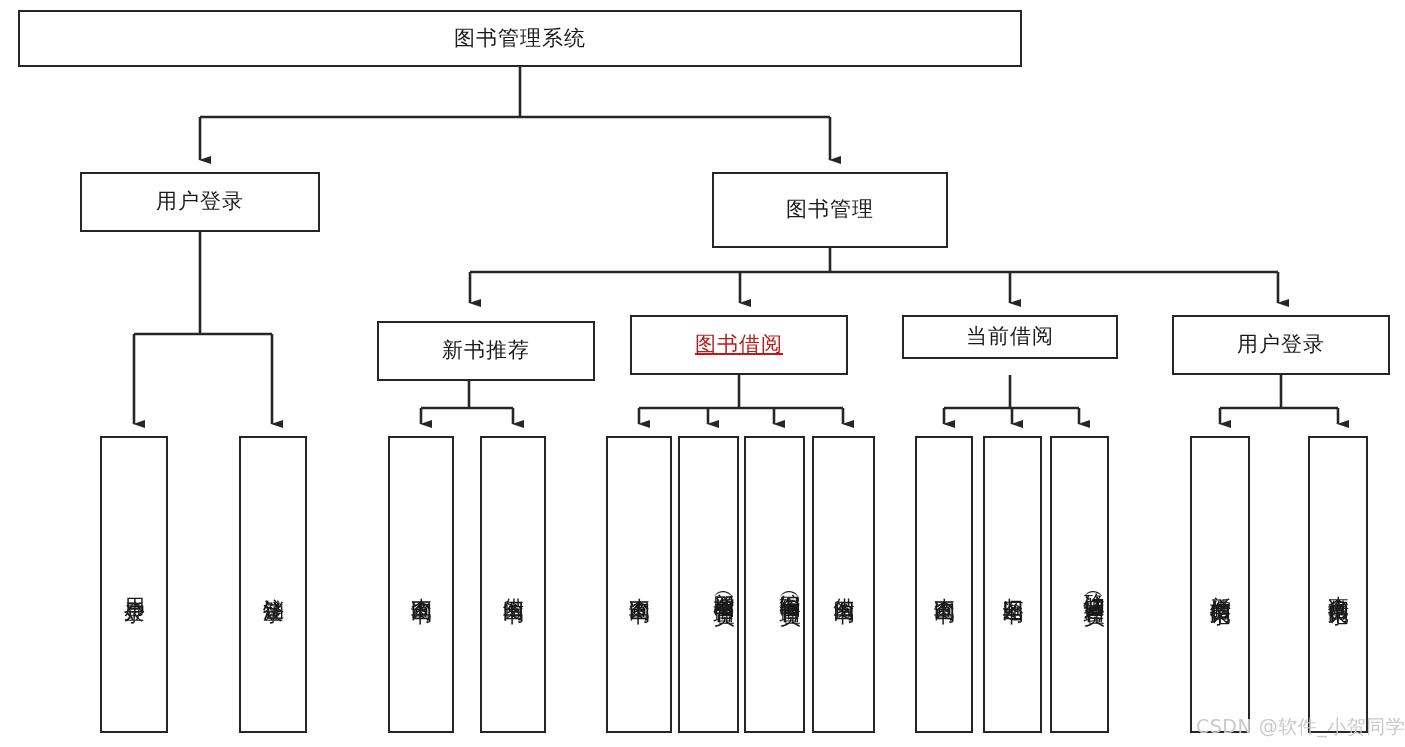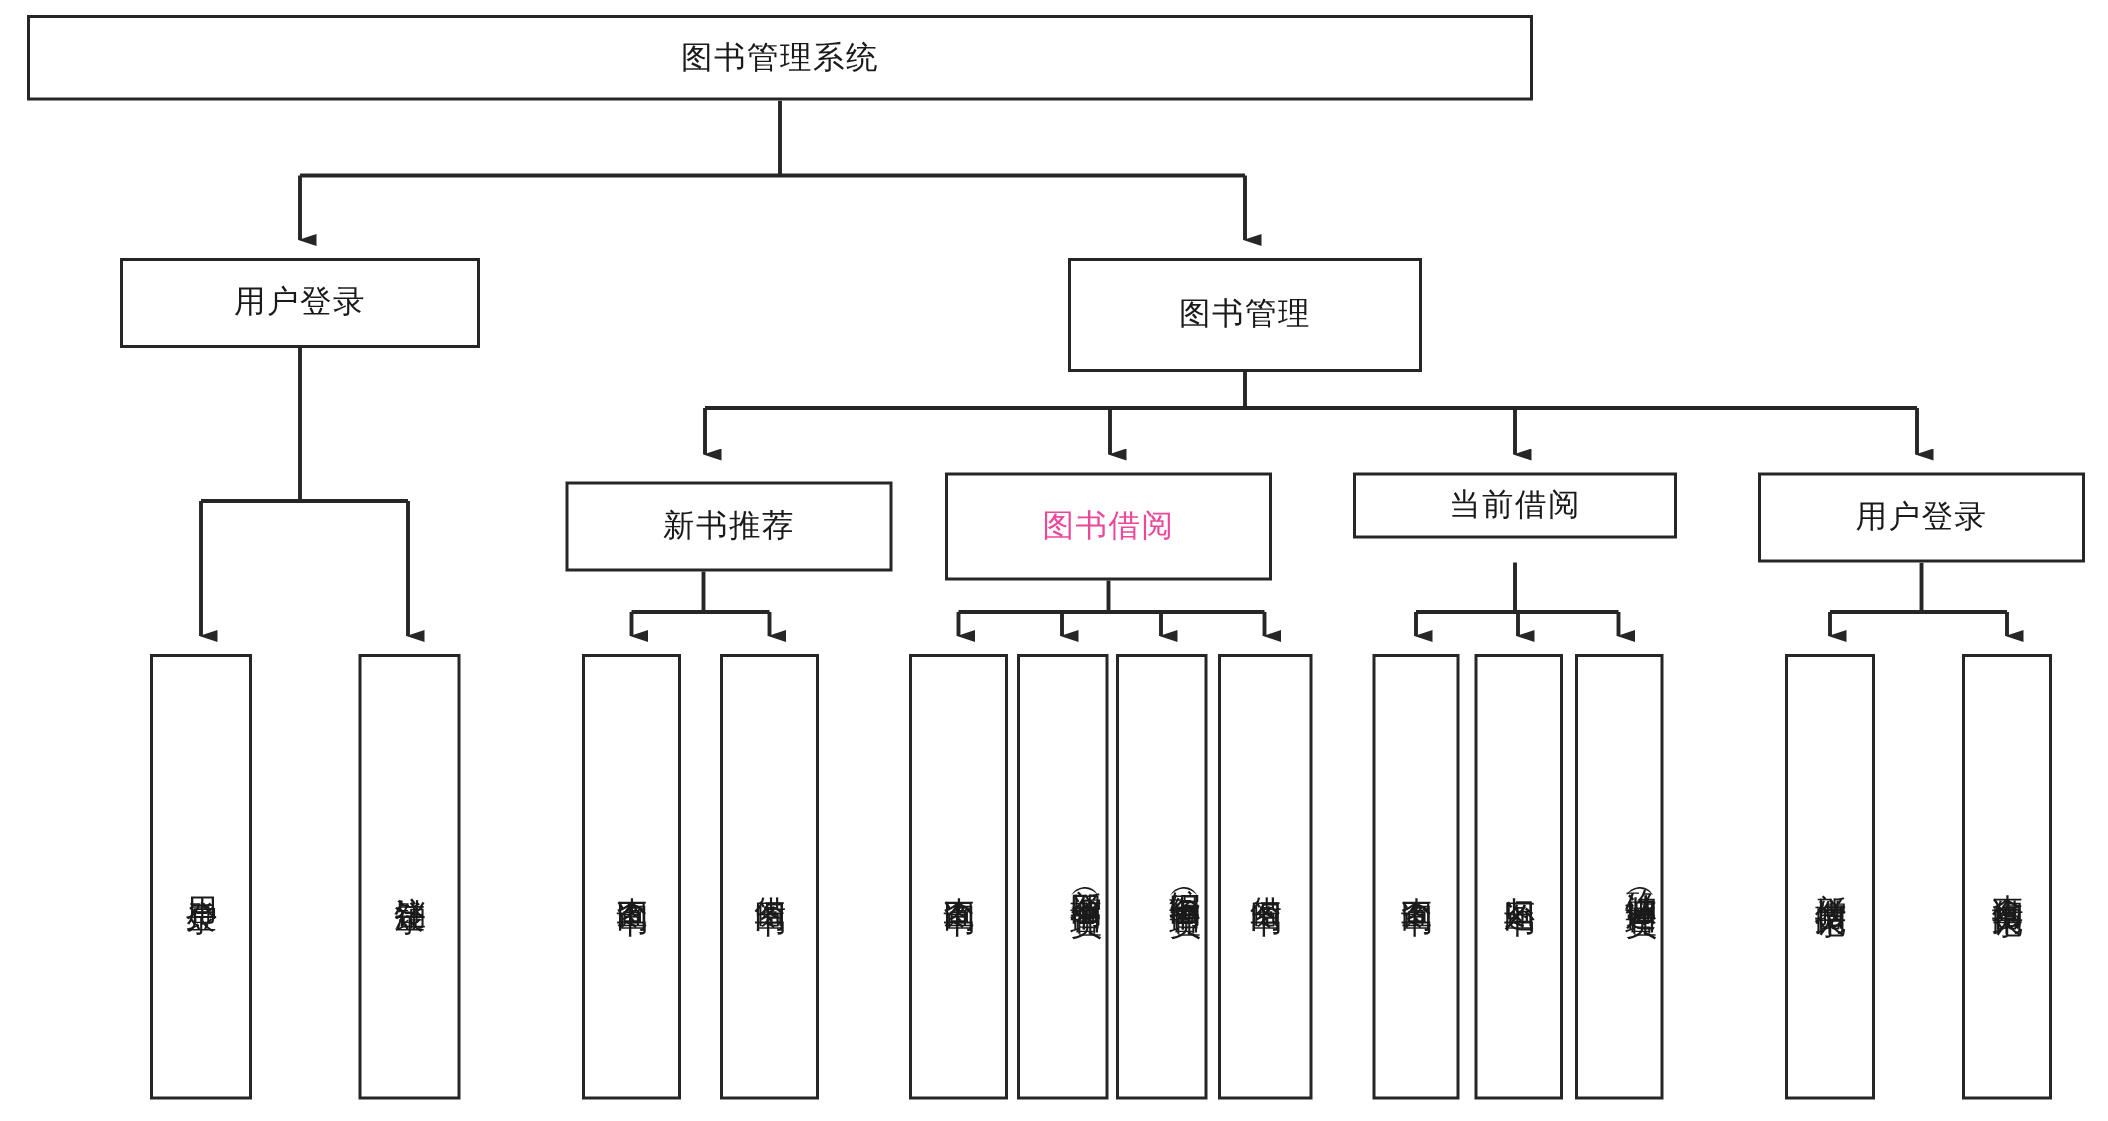--- a/index.html
+++ b/index.html
@@ -69,32 +69,33 @@
       <path d="M1338,408 L1338,424" marker-end="url(#ar)"></path>
     </g>
   </svg>
 
   <div class="node h" style="left: 18px; top: 10px; width: 1004px; height: 57px; border-color: rgb(38, 38, 38); color: rgb(26, 26, 26);">图书管理系统</div>
 
   <div class="node h" style="left: 80px; top: 172px; width: 240px; height: 60px; border-color: rgb(38, 38, 38); color: rgb(26, 26, 26);">用户登录</div>
   <div class="node h" style="left: 712px; top: 172px; width: 236px; height: 76px; border-color: rgb(38, 38, 38); color: rgb(26, 26, 26);">图书管理</div>
 
   <div class="node h" style="left: 360px; top: 321px; width: 218px; height: 60px; border-color: rgb(38, 38, 38); color: rgb(26, 26, 26); margin-left: 17px;">新书推荐</div>
-  <div class="node h" style="left: 630px; top: 315px; width: 218px; height: 72px; border-color: rgb(38, 38, 38); color: #ec4899;">图书借阅</div>
+  <div class="node h" style="left: 630px; top: 315px; width: 218px; height: 60px; border-color: rgb(38, 38, 38); color: #b91c1c; text-decoration: underline;">图书借阅</div>
   <div class="node h" style="left: 902px; top: 315px; width: 216px; height: 44px; border-color: rgb(38, 38, 38); color: rgb(26, 26, 26);">当前借阅</div>
   <div class="node h" style="left: 1172px; top: 315px; width: 218px; height: 60px; border-color: rgb(38, 38, 38); color: rgb(26, 26, 26);">用户登录</div>
 
   <div class="node v mid" style="left: 100px; top: 436px; width: 68px; height: 297px; border-color: rgb(38, 38, 38); color: rgb(26, 26, 26);">用户登录</div>
   <div class="node v mid" style="left: 239px; top: 436px; width: 68px; height: 297px; border-color: rgb(38, 38, 38); color: rgb(26, 26, 26);">注销登录</div>
   <div class="node v mid" style="left: 388px; top: 436px; width: 66px; height: 297px; border-color: rgb(38, 38, 38); color: rgb(26, 26, 26);">查询图书</div>
   <div class="node v mid" style="left: 480px; top: 436px; width: 66px; height: 297px; border-color: rgb(38, 38, 38); color: rgb(26, 26, 26);">借阅图书</div>
   <div class="node v mid" style="left: 606px; top: 436px; width: 66px; height: 297px; border-color: rgb(38, 38, 38); color: rgb(26, 26, 26);">查询图书</div>
   <div class="node v" style="left: 678px; top: 436px; width: 61px; height: 297px; border-color: rgb(38, 38, 38); color: rgb(26, 26, 26);">新增图书（管理员）</div>
   <div class="node v" style="left: 744px; top: 436px; width: 61px; height: 297px; border-color: rgb(38, 38, 38); color: rgb(26, 26, 26);">编辑图书（管理员）</div>
   <div class="node v mid" style="left: 812px; top: 436px; width: 63px; height: 297px; border-color: rgb(38, 38, 38); color: rgb(26, 26, 26);">借阅图书</div>
   <div class="node v mid" style="left: 915px; top: 436px; width: 58px; height: 297px; border-color: rgb(38, 38, 38); color: rgb(26, 26, 26);">查询图书</div>
   <div class="node v mid" style="left: 983px; top: 436px; width: 59px; height: 297px; border-color: rgb(38, 38, 38); color: rgb(26, 26, 26);">归还图书</div>
   <div class="node v" style="left: 1050px; top: 436px; width: 59px; height: 297px; border-color: rgb(38, 38, 38); color: rgb(26, 26, 26);">确认归还（管理员）</div>
   <div class="node v mid" style="left: 1190px; top: 436px; width: 60px; height: 297px; border-color: rgb(38, 38, 38); color: rgb(26, 26, 26);">新增借阅记录</div>
   <div class="node v mid" style="left: 1308px; top: 436px; width: 60px; height: 297px; border-color: rgb(38, 38, 38); color: rgb(26, 26, 26);">查询借阅记录</div>
 
+  <div class="watermark" style="left: 1196px; top: 714px; color: rgb(201, 201, 201);">CSDN @软件_小贺同学</div>
 
 </div>
 
 </body></html>

